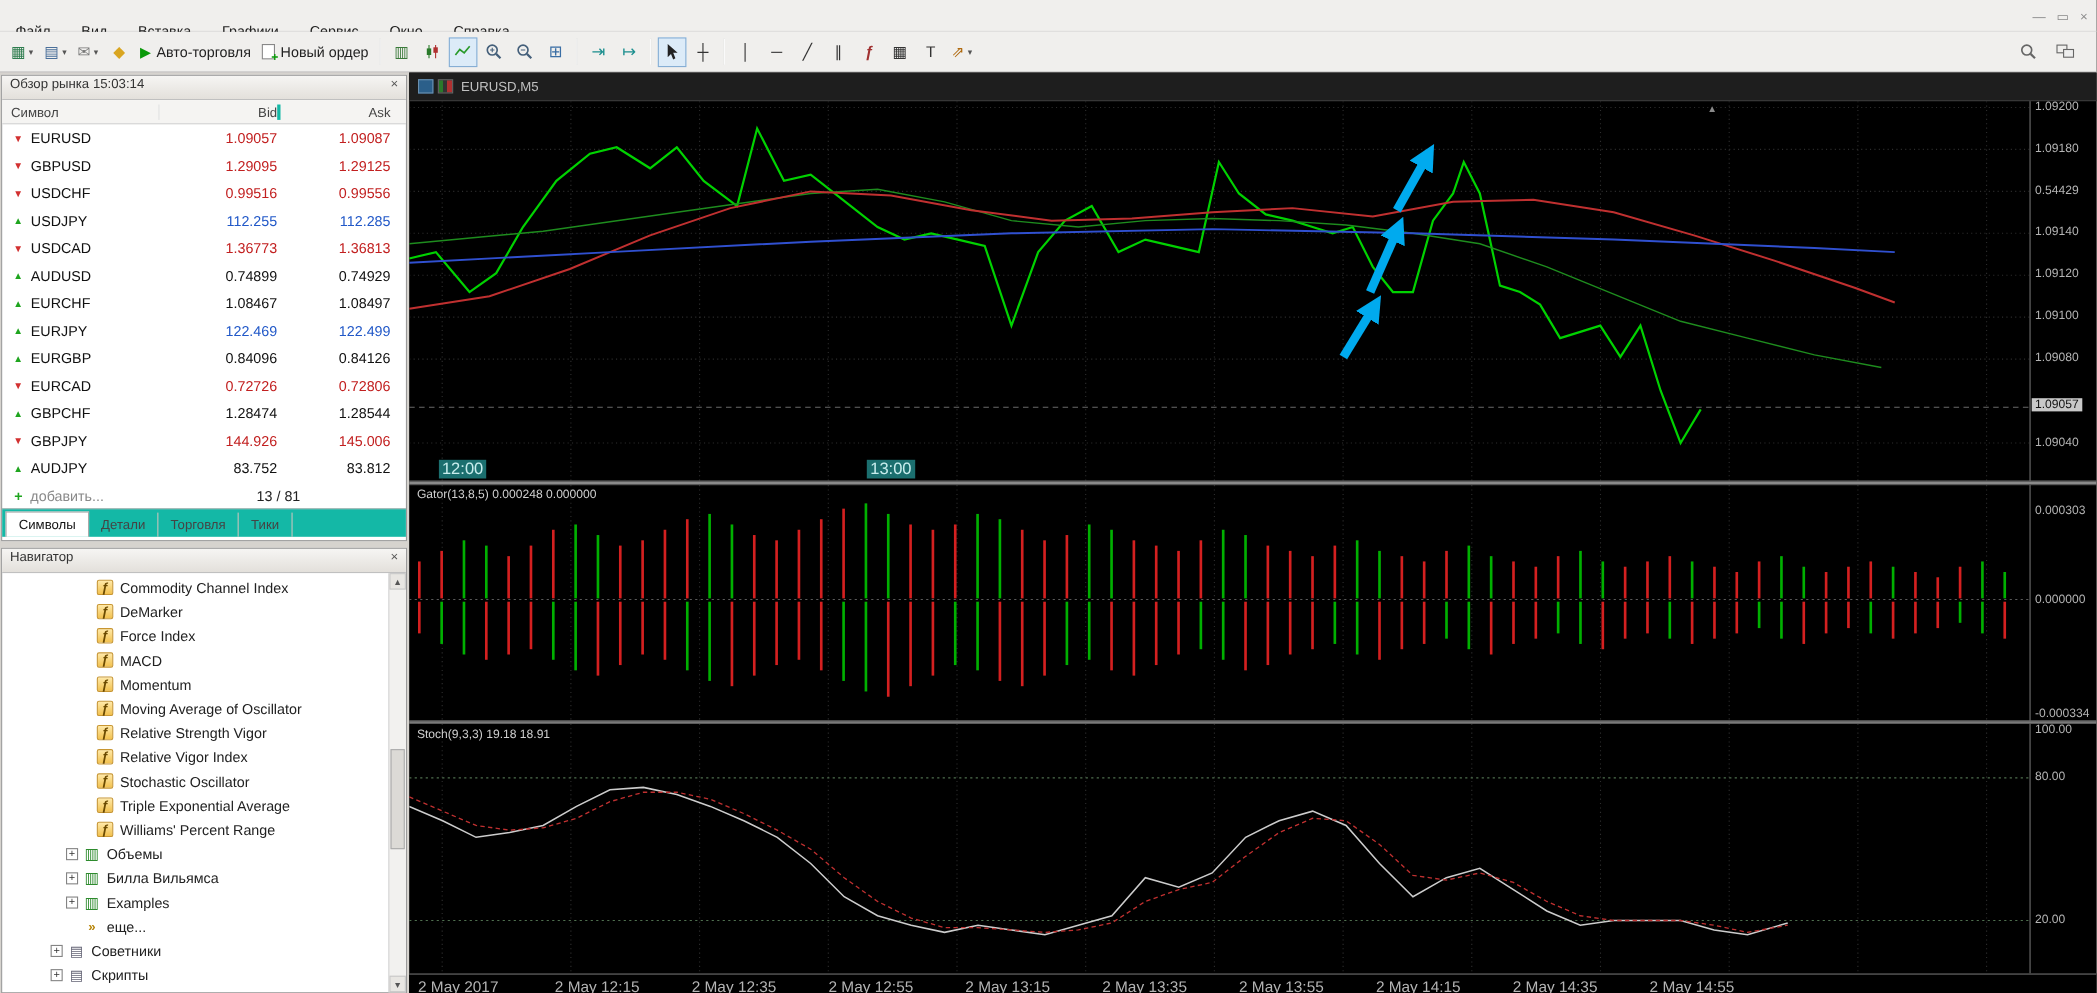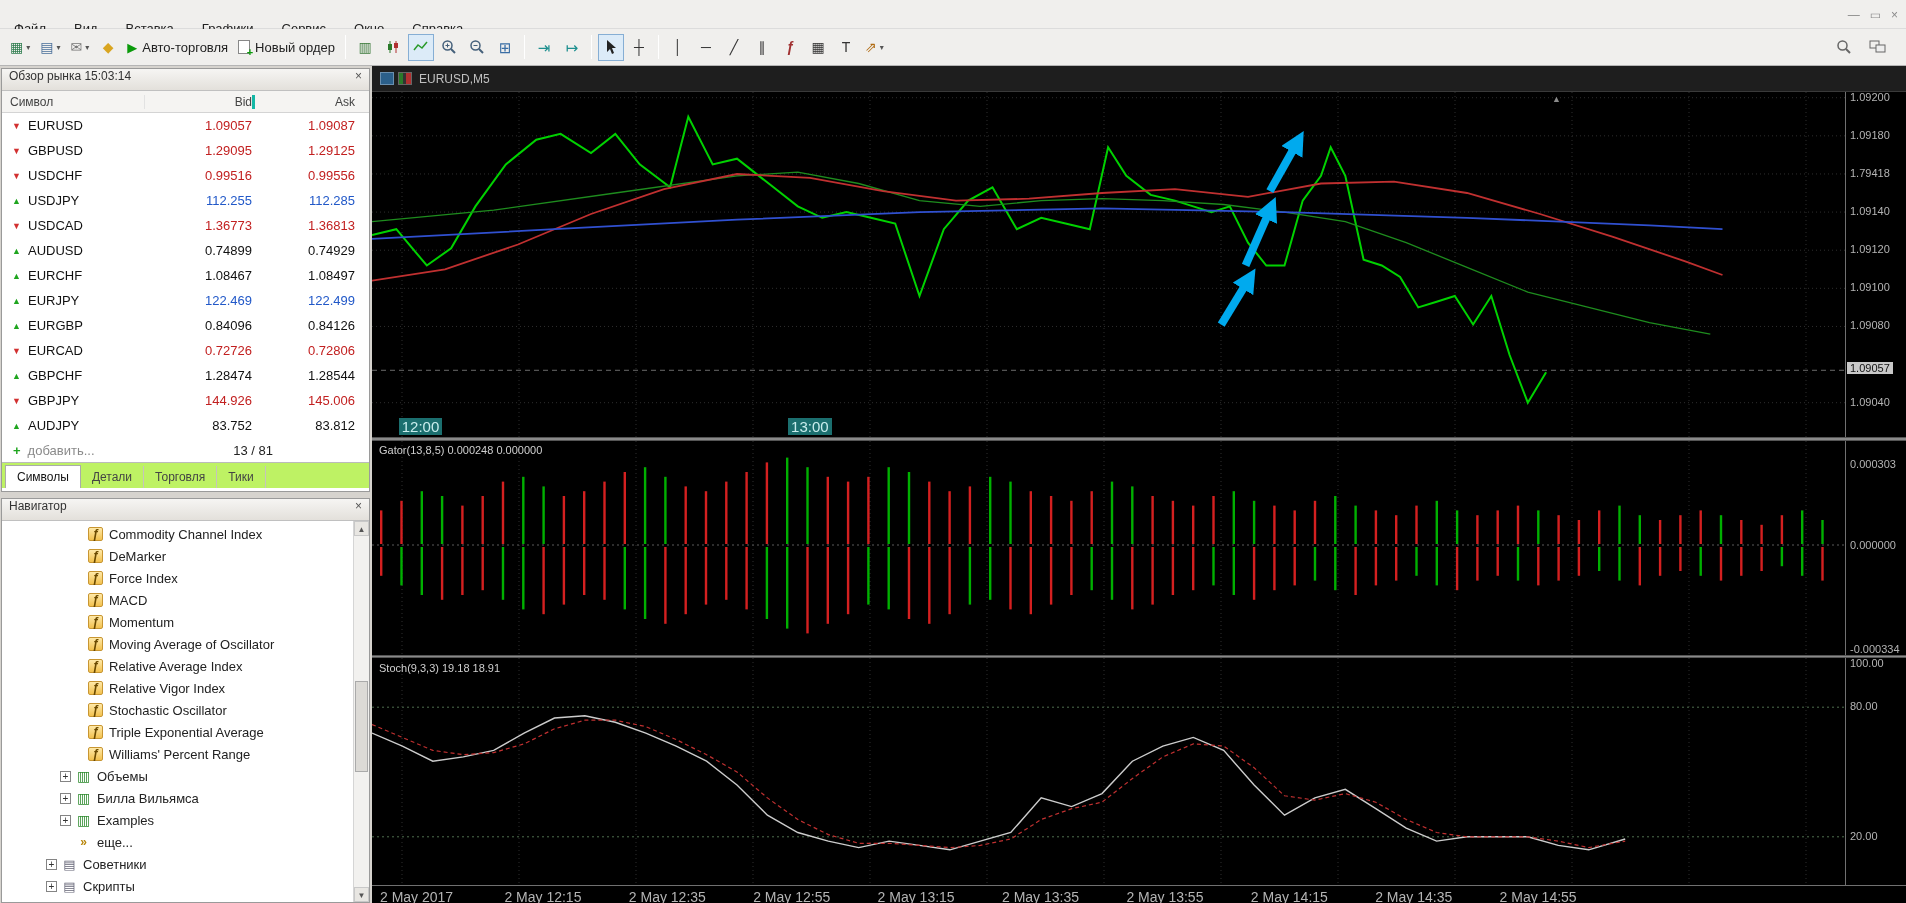--- a/index.html
+++ b/index.html
@@ -42,21 +42,21 @@
   .mwc.c-bid { flex:0 0 108px; text-align:right; }
   .mwc.c-ask { flex:1 1 auto; text-align:right; padding-right:14px; }
   .mw-head .c-sym{padding-left:8px} .mw-head .c-bid{border-left:1px solid #e2e2e2} .mw-head .c-ask{border-left:3px solid #14b8a6}
   .mw-row { height:25px; display:flex; align-items:center; font-size:13px; color:#111; }
   .arr { font-size:9px; margin-right:6px; width:10px; display:inline-block; }
   .arr.up{color:#1fa51f} .arr.down{color:#d23030}
   .t-red{color:#c22020} .t-blue{color:#2158c8} .t-black{color:#111}
   .mw-add { height:24px; display:flex; align-items:center; color:#8a8a8a; font-size:13px; }
   .addplus { color:#1fa51f; font-weight:bold; margin:0 7px 0 11px; }
   .mw-counter { margin-left:auto; padding-right:96px; color:#222; }
-  .mw-tabs { height:26px; background:#bef264; border-top:1px solid #bbb; display:flex; align-items:flex-end; padding:0 0 0 3px; }
+  .mw-tabs { height:26px; background:#14b8a6; border-top:1px solid #bbb; display:flex; align-items:flex-end; padding:0 0 0 3px; }
   .mwtab { padding:4px 11px; font-size:12px; color:#444; border-right:1px solid #c6c3bd; }
   .mwtab.active { background:#fff; border:1px solid #aaa; border-bottom:none; color:#111; }
 
   .nav-panel { top:432px; bottom:0; }
   .nav-tree { position:absolute; top:22px; left:0; right:17px; bottom:0; overflow:hidden; padding-top:2px; }
   .nav-item { height:22px; display:flex; align-items:center; font-size:13px; color:#222; white-space:nowrap; }
   .plusbox { width:11px; height:11px; border:1px solid #848484; background:#fff; font-size:10px; line-height:9px; text-align:center; margin-right:5px; color:#333; flex:0 0 11px; }
   .plusspace { width:16px; flex:0 0 16px; }
   .nicon { width:15px; height:15px; margin-right:6px; text-align:center; flex:0 0 15px; font-size:12px; line-height:15px; }
   .nicon.indicator { background:linear-gradient(#ffe9a8,#f2c14e); border:1px solid #c89632; color:#6b4a00; font-style:italic; font-weight:bold; border-radius:2px; height:14px; line-height:13px; }
@@ -344,21 +344,21 @@
           <div class="nav-item" style="padding-left: 86px;">
             <span class="nicon indicator">ƒ</span>
             <span class="nlabel">Momentum</span>
           </div>
           <div class="nav-item" style="padding-left: 86px;">
             <span class="nicon indicator">ƒ</span>
             <span class="nlabel">Moving Average of Oscillator</span>
           </div>
           <div class="nav-item" style="padding-left: 86px;">
             <span class="nicon indicator">ƒ</span>
-            <span class="nlabel">Relative Average Index</span>
+            <span class="nlabel">Relative Strength Vigor</span>
           </div>
           <div class="nav-item" style="padding-left: 86px;">
             <span class="nicon indicator">ƒ</span>
             <span class="nlabel">Relative Vigor Index</span>
           </div>
           <div class="nav-item" style="padding-left: 86px;">
             <span class="nicon indicator">ƒ</span>
             <span class="nlabel">Stochastic Oscillator</span>
           </div>
           <div class="nav-item" style="padding-left: 86px;">
@@ -633,21 +633,21 @@
         <line x1="1434" y1="0" x2="1434" y2="227" stroke="#2e2e2e" stroke-dasharray="1 3"></line>
         <line x1="0" y1="49.2" x2="1473" y2="49.2" stroke="#4f6f4f" stroke-dasharray="2 3"></line>
         <line x1="0" y1="178.8" x2="1473" y2="178.8" stroke="#4f6f4f" stroke-dasharray="2 3"></line>
         <polyline points="0.0,75.1 30.4,88.1 60.8,103.2 91.3,98.9 121.7,92.4 152.1,75.1 182.5,60.0 212.9,57.8 243.3,64.3 273.8,75.1 304.2,88.1 334.6,103.2 365.0,127.0 395.4,157.2 425.8,174.5 456.3,183.1 486.7,189.6 517.1,183.1 547.5,187.4 577.9,191.8 608.3,183.1 638.8,174.5 669.2,139.9 699.6,148.6 730.0,135.6 760.4,103.2 790.8,88.1 821.3,79.4 851.7,92.4 882.1,127.0 912.5,157.2 942.9,139.9 973.3,131.3 1003.8,150.7 1034.2,170.2 1064.6,183.1 1095.0,178.8 1125.4,178.8 1155.8,178.8 1186.3,187.4 1216.7,191.8 1253.2,181.0" fill="none" stroke="#cccccc" stroke-width="1.4"></polyline>
         <polyline points="0.0,66.5 30.4,79.4 60.8,92.4 91.3,96.7 121.7,94.6 152.1,85.9 182.5,70.8 212.9,62.2 243.3,62.2 273.8,68.6 304.2,81.6 334.6,96.7 365.0,114.0 395.4,139.9 425.8,161.5 456.3,176.6 486.7,185.3 517.1,185.3 547.5,187.4 577.9,189.6 608.3,187.4 638.8,181.0 669.2,161.5 699.6,150.7 730.0,144.2 760.4,120.5 790.8,98.9 821.3,85.9 851.7,88.1 882.1,109.7 912.5,137.8 942.9,142.1 973.3,135.6 1003.8,144.2 1034.2,161.5 1064.6,174.5 1095.0,178.8 1125.4,178.8 1155.8,178.8 1186.3,183.1 1216.7,189.6 1253.2,183.1" fill="none" stroke="#c03030" stroke-width="1.2" stroke-dasharray="4 3"></polyline>
       </svg>
 
     <div class="price-scale">
         <span class="slab" style="top: -1.28177px;">1.09200</span>
         <span class="slab" style="top: 36.8398px;">1.09180</span>
-        <span class="slab" style="top: 74.9613px;">1.79418</span>
+        <span class="slab" style="top: 74.9613px;">0.54429</span>
         <span class="slab" style="top: 113.083px;">1.09140</span>
         <span class="slab" style="top: 151.204px;">1.09120</span>
         <span class="slab" style="top: 189.326px;">1.09100</span>
         <span class="slab" style="top: 227.448px;">1.09080</span>
         <span class="slab" style="top: 303.691px;">1.09040</span>
         <span class="slab pricebox" style="top: 270.287px;">1.09057</span>
         <span class="slab" style="top: 366px;">0.000303</span>
         <span class="slab" style="top: 447px;">0.000000</span>
         <span class="slab" style="top: 551px;">-0.000334</span>
         <span class="slab" style="top: 565px;">100.00</span>

